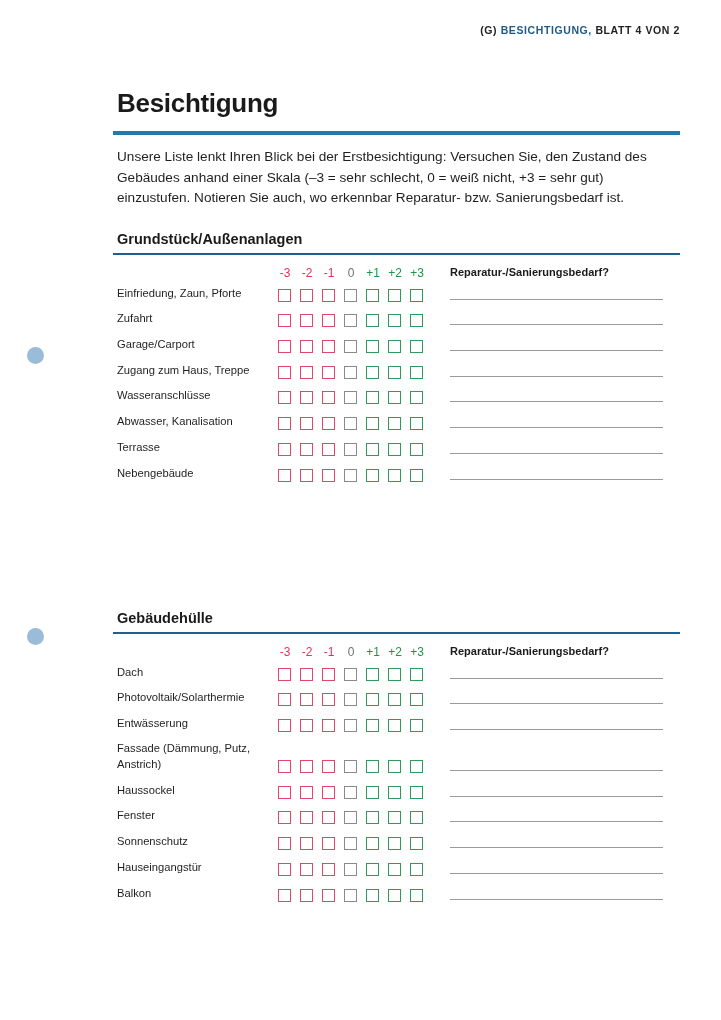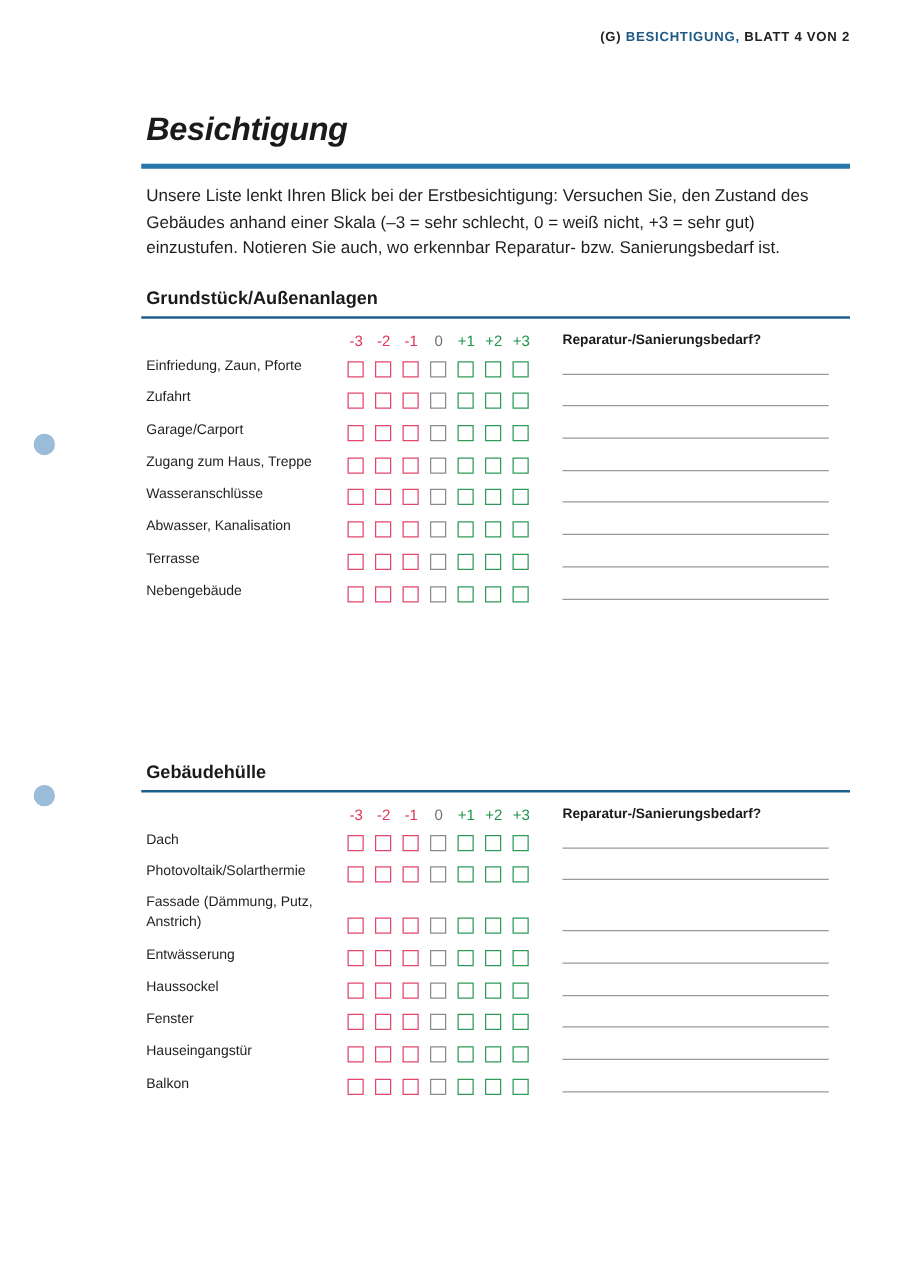--- a/index.html
+++ b/index.html
@@ -11,21 +11,21 @@
     position: absolute; top: 24px; right: 41px;
     font-size: 10.5px; font-weight: bold; letter-spacing: 0.6px; color: #222;
   }
   .running-head .accent { color: #1f5a87; }
   .punch-hole {
     position: absolute; left: 27px; width: 17px; height: 17px; border-radius: 50%;
     background: #9bbcd9;
   }
   .page-title {
     position: absolute; left: 117px; top: 88px; margin: 0;
-    font-size: 26px; font-weight: bold; color: #1a1a1a; letter-spacing: -0.3px; font-style: italic;
+    font-size: 26px; font-weight: bold; color: #1a1a1a; letter-spacing: -0.3px;
   }
   .title-rule {
     position: absolute; left: 113px; top: 131px; width: 567px; height: 4px;
     background: #2578a8;
   }
   .intro {
     position: absolute; left: 117px; top: 147px; width: 560px; margin: 0;
     font-size: 13.6px; line-height: 20.5px; color: #1f1f1f;
   }
   .section { position: absolute; left: 113px; width: 567px; }
@@ -208,43 +208,43 @@
         <span class="row-label">Photovoltaik/Solarthermie</span>
         <span class="box neg" style="left: 165px;"></span>
         <span class="box neg" style="left: 187px;"></span>
         <span class="box neg" style="left: 209px;"></span>
         <span class="box zero" style="left: 231px;"></span>
         <span class="box pos" style="left: 253px;"></span>
         <span class="box pos" style="left: 275px;"></span>
         <span class="box pos" style="left: 297px;"></span>
         <span class="repair-line"></span>
       </div>
+      <div class="row">
+        <span class="row-label">Entwässerung</span>
+        <span class="box neg" style="left: 165px;"></span>
+        <span class="box neg" style="left: 187px;"></span>
+        <span class="box neg" style="left: 209px;"></span>
+        <span class="box zero" style="left: 231px;"></span>
+        <span class="box pos" style="left: 253px;"></span>
+        <span class="box pos" style="left: 275px;"></span>
+        <span class="box pos" style="left: 297px;"></span>
+        <span class="repair-line"></span>
+      </div>
       <div class="row tall">
         <span class="row-label">Fassade (Dämmung, Putz, Anstrich)</span>
         <span class="box neg" style="left: 165px;"></span>
         <span class="box neg" style="left: 187px;"></span>
         <span class="box neg" style="left: 209px;"></span>
         <span class="box zero" style="left: 231px;"></span>
         <span class="box pos" style="left: 253px;"></span>
         <span class="box pos" style="left: 275px;"></span>
         <span class="box pos" style="left: 297px;"></span>
         <span class="repair-line"></span>
       </div>
       <div class="row">
-        <span class="row-label">Entwässerung</span>
-        <span class="box neg" style="left: 165px;"></span>
-        <span class="box neg" style="left: 187px;"></span>
-        <span class="box neg" style="left: 209px;"></span>
-        <span class="box zero" style="left: 231px;"></span>
-        <span class="box pos" style="left: 253px;"></span>
-        <span class="box pos" style="left: 275px;"></span>
-        <span class="box pos" style="left: 297px;"></span>
-        <span class="repair-line"></span>
-      </div>
-      <div class="row">
         <span class="row-label">Haussockel</span>
         <span class="box neg" style="left: 165px;"></span>
         <span class="box neg" style="left: 187px;"></span>
         <span class="box neg" style="left: 209px;"></span>
         <span class="box zero" style="left: 231px;"></span>
         <span class="box pos" style="left: 253px;"></span>
         <span class="box pos" style="left: 275px;"></span>
         <span class="box pos" style="left: 297px;"></span>
         <span class="repair-line"></span>
       </div>
@@ -253,20 +253,31 @@
         <span class="box neg" style="left: 165px;"></span>
         <span class="box neg" style="left: 187px;"></span>
         <span class="box neg" style="left: 209px;"></span>
         <span class="box zero" style="left: 231px;"></span>
         <span class="box pos" style="left: 253px;"></span>
         <span class="box pos" style="left: 275px;"></span>
         <span class="box pos" style="left: 297px;"></span>
         <span class="repair-line"></span>
       </div>
       <div class="row">
+        <span class="row-label">Sonnenschutz</span>
+        <span class="box neg" style="left: 165px;"></span>
+        <span class="box neg" style="left: 187px;"></span>
+        <span class="box neg" style="left: 209px;"></span>
+        <span class="box zero" style="left: 231px;"></span>
+        <span class="box pos" style="left: 253px;"></span>
+        <span class="box pos" style="left: 275px;"></span>
+        <span class="box pos" style="left: 297px;"></span>
+        <span class="repair-line"></span>
+      </div>
+      <div class="row">
         <span class="row-label">Hauseingangstür</span>
         <span class="box neg" style="left: 165px;"></span>
         <span class="box neg" style="left: 187px;"></span>
         <span class="box neg" style="left: 209px;"></span>
         <span class="box zero" style="left: 231px;"></span>
         <span class="box pos" style="left: 253px;"></span>
         <span class="box pos" style="left: 275px;"></span>
         <span class="box pos" style="left: 297px;"></span>
         <span class="repair-line"></span>
       </div>

